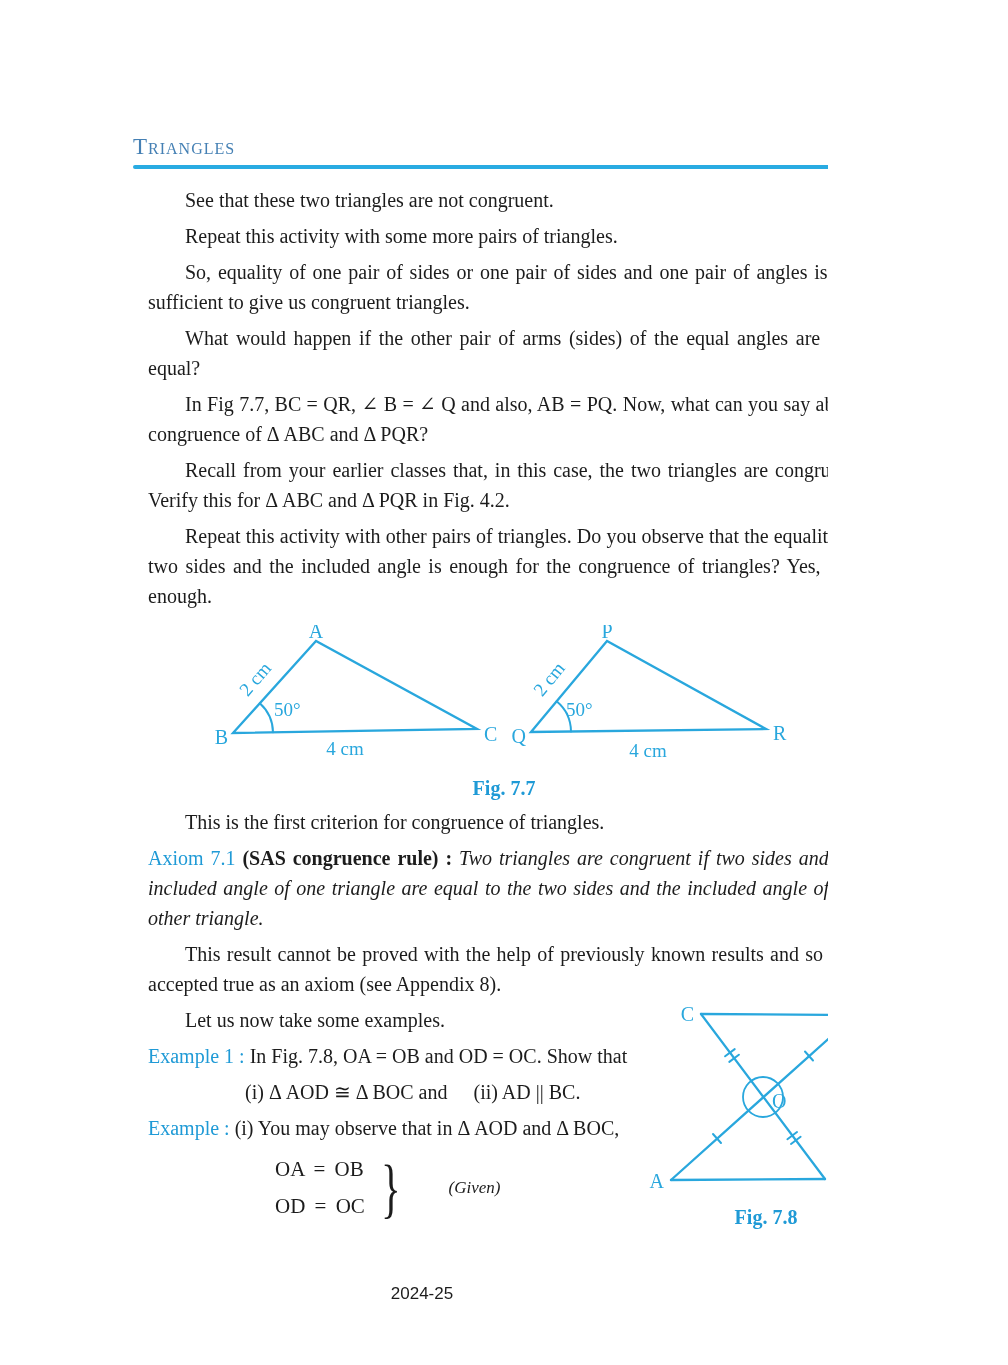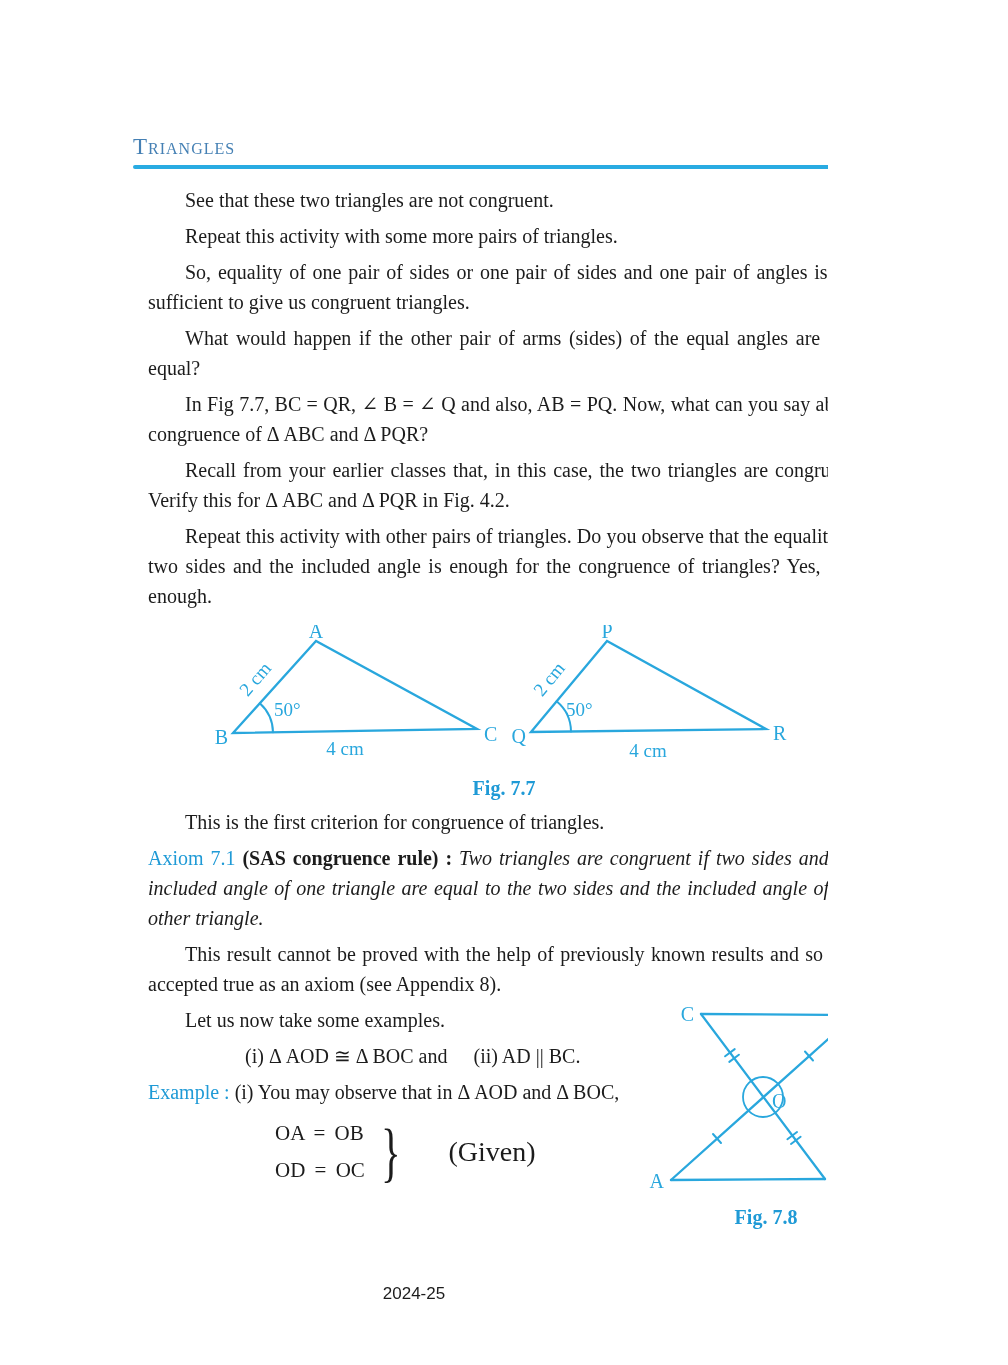--- a/index.html
+++ b/index.html
@@ -33,27 +33,27 @@
   .example-wrap { position:relative; }
   .example-text { width:562px; }
   .ex-items { width:562px; margin:6px 0; font-size:20px; line-height:30px; padding-left:112px; }
   .ex-items span { margin-right:26px; }
   .eq-block { display:flex; align-items:center; margin:8px 0 0 142px; }
   .eq-lines div { font-size:21px; line-height:37px; word-spacing:4px; }
   .brace {
     font-size:66px; font-weight:400; color:#1c1c1c; margin-left:10px;
     transform:scaleX(0.62); line-height:74px;
   }
-  .given { font-size:28px; margin-left:42px; }
+  .given { font-size:17px; margin-left:42px;font-style:italic; }
 
   .fig78 { position:absolute; left:648px; top:992px; }
   .fig78 text.cap { font-weight:bold; fill:#1f9ad6; font-size:20px; }
 
   .footer {
-    position:absolute; left:0; top:1284px; width:100%; text-align:center;
+    position:absolute; left:8px; top:1284px; width:100%; text-align:center;
     font-family:"Liberation Sans","DejaVu Sans",sans-serif; font-size:17px; color:#1c1c1c;
   }
 </style>
 </head>
 <body>
 
 <div class="page">
   <div class="content">
 
     <div class="hdr">
@@ -99,20 +99,21 @@
     </div>
 
     <p class="ind">This is the first criterion for congruence of triangles.</p>
 
     <p class="axiom"><span class="blue-label">Axiom 7.1</span> <b>(SAS congruence rule) :</b> <i>Two triangles are congruent if two sides and the included angle of one triangle are equal to the two sides and the included angle of the other triangle.</i></p>
 
     <p class="ind">This result cannot be proved with the help of previously known results and so it is accepted true as an axiom (see Appendix 8).</p>
     <p class="ind">Let us now take some examples.</p>
 
     <div class="example-wrap">
+      <p class="example-text"><span class="blue-label">Example 1 :</span> <span>In Fig. 7.8, OA = OB and OD = OC. Show that</span></p>
       <div class="ex-items"><span>(i) Δ AOD ≅ Δ BOC and</span><span>(ii) AD || BC.</span></div>
       <p class="example-text"><span class="blue-label">Example :</span> <span>(i) You may observe that in Δ AOD and Δ BOC,</span></p>
       <div class="eq-block">
         <div class="eq-lines">
           <div>OA = OB</div>
           <div>OD = OC</div>
         </div>
         <div class="brace">}</div>
         <div class="given">(Given)</div>
       </div>

